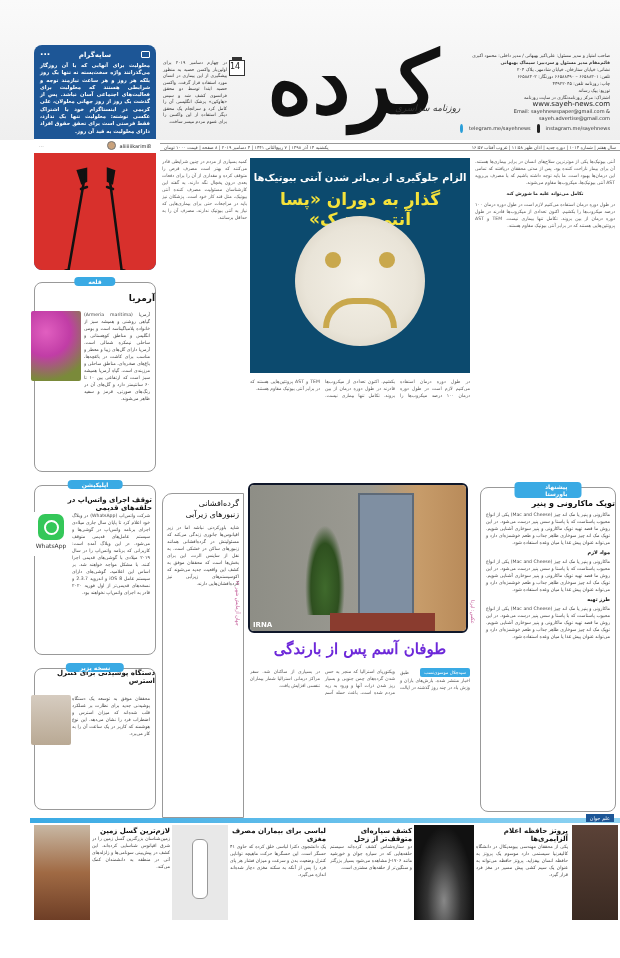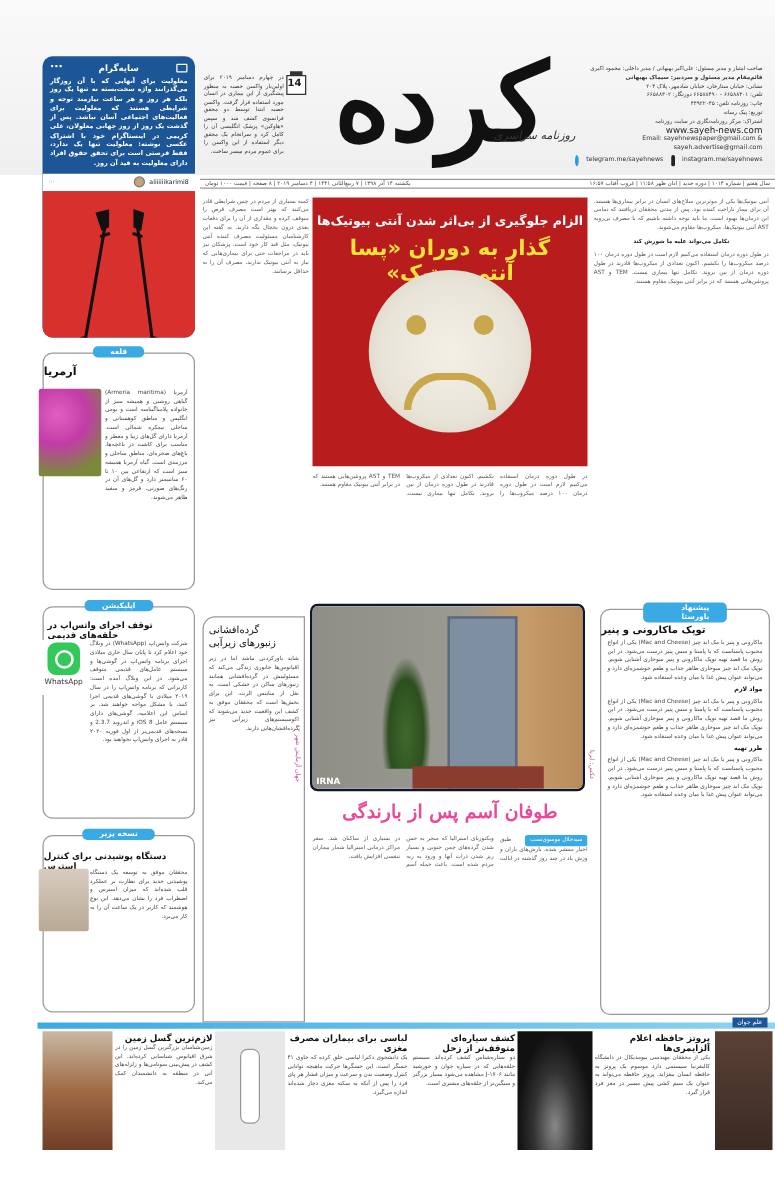--- a/index.html
+++ b/index.html
@@ -9,50 +9,50 @@
 .masthead-logo{left:258px;top:40px;width:190px;height:120px}
 .logo-text{font-family:"DejaVu Serif",serif;font-size:86px;font-weight:bold;color:#111;line-height:1}
 .subtitle{left:395px;top:103px;font-size:9px;font-style:italic;color:#333;font-family:"DejaVu Serif",serif}
 .info{right:10px;top:52px;width:150px;font-size:4.5px;line-height:7px;color:#333;text-align:right}
 .info .web{font-size:7px;direction:ltr;text-align:right;color:#222}
 .info .email{font-size:5px;direction:ltr;text-align:right}
 .social{direction:ltr;display:flex;gap:6px;justify-content:flex-end;font-size:5px;align-items:center;margin-top:2px}
 .tg{width:9px;height:9px;border-radius:50%;background:#2a9ed8;display:inline-block}
 .ig{width:9px;height:9px;background:#222;display:inline-block;border-radius:2px}
 .cal{left:163px;top:60px;width:90px;font-size:4.5px;line-height:6.5px;color:#333;text-align:justify}
-.calicon{left:229px;top:60px;width:16px;height:16px;border:1.5px solid #333;font-size:8px;font-weight:bold;line-height:12px;background:#fff;direction:ltr}
+.calicon{left:229px;top:60px;width:16px;height:16px;border:1.5px solid #333;font-size:8px;font-weight:normal;line-height:12px;background:#fff;direction:ltr}
 .calicon:before{content:"";position:absolute;top:-4px;left:2px;right:2px;height:3px;background:#333}
 .dateline{left:160px;top:143px;width:460px;height:8px;border-top:1px solid #999;border-bottom:1px solid #999;font-size:4.5px;line-height:7px;color:#444;display:flex;justify-content:space-between;padding:0 4px}
 .ig-card{left:34px;top:45px;width:122px;height:225px;background:#1d5696;border-radius:8px;overflow:hidden}
 .ig-head{color:#fff;font-weight:bold;font-size:7px;text-align:center;padding-top:6px;position:relative}
 .ig-head .dots{position:absolute;left:6px;top:4px;font-size:9px}
 .ig-head .inbox{position:absolute;right:6px;top:6px;width:9px;height:7px;border:1.5px solid #fff;border-radius:1px}
 .ig-body{color:#fff;font-size:5.2px;line-height:7.3px;padding:3px 6px;text-align:justify;font-weight:bold}
 .ig-user{background:#fff;height:14px;margin-top:1px;display:flex;align-items:center;padding:0 5px;font-size:5px;gap:4px;justify-content:space-between}
 .ig-user .av{width:9px;height:9px;border-radius:50%;background:#c9a27b;border:1px solid #777}
 .ig-img{background:#d8302c;height:150px;position:relative}
 .boxhdr{position:absolute;left:50%;transform:translateX(-50%);top:-6px;background:#3aaae4;color:#fff;font-size:6px;font-weight:bold;padding:1px 14px;border-radius:4px}
 .box{border:1px solid #999;border-radius:8px;background:#fff}
-.ttl{font-weight:bold;text-align:left;color:#111}
+.ttl{font-weight:bold;text-align:right;color:#111}
 .txt{font-size:4.6px;line-height:7px;color:#444;text-align:justify}
 .col{font-size:4.6px;line-height:7px;color:#555;text-align:justify;overflow:hidden}
-.lead{left:250px;top:158px;width:220px;height:215px;background:#b91c1c}
+.lead{left:250px;top:158px;width:220px;height:215px;background:#0c4a6e}
 .lead .kick{color:#fff;font-size:10px;font-weight:bold;text-align:center;margin-top:14px}
 .lead .head{color:#f5e23a;font-size:17px;font-weight:bold;text-align:center;margin-top:6px}
 .smile{position:absolute;left:45px;top:58px;width:130px;height:130px;border-radius:50%;background:radial-gradient(circle,#f4f0e6 0%,#e9e4d8 60%,#cfc8b8 100%)}
 .eye{position:absolute;width:16px;height:16px;border-radius:50%;background:#c9a84d}
 .mouth{position:absolute;left:28px;top:82px;width:74px;height:30px;border:6px solid #c9a84d;border-bottom:none;border-radius:40px 40px 0 0}
 .photo{left:248px;top:483px;width:220px;height:150px;border:2px solid #0f172a;border-radius:6px;overflow:hidden}
 .wall{position:absolute;inset:0;background:linear-gradient(90deg,#8e8e86 0%,#9b9a92 55%,#c79c6a 78%,#b98b5a 100%)}
 .door{position:absolute;left:108px;top:8px;width:56px;height:140px;background:#7f8fa2;border:2px solid #5e6a78}
 .plant{position:absolute;left:55px;top:40px;width:40px;height:90px;background:radial-gradient(ellipse at 50% 70%,#3f6a2c 0%,#2e4f1f 50%,transparent 70%)}
 .rug{position:absolute;left:80px;bottom:0;width:105px;height:18px;background:#8a3c2f}
 .irna{position:absolute;left:3px;bottom:2px;color:#fff;font-size:7px;font-weight:bold;direction:ltr}
 .vlabel{writing-mode:vertical-rl;font-size:5px;color:#c35a98}
-.head2{left:250px;top:640px;width:220px;text-align:center;font-family:"DejaVu Serif",serif;font-size:15px;font-weight:bold;color:#ec4899}
+.head2{left:250px;top:640px;width:220px;text-align:center;font-family:"DejaVu Serif",serif;font-size:15px;font-weight:bold;color:#6d28d9}
 .strip{left:30px;top:818px;width:590px;height:5px;background:linear-gradient(90deg,#3aaae4,#8fd3f2)}
 .bthumb{position:absolute;top:825px;height:95px}
 .stitle{font-size:7px;font-weight:bold;color:#111}
 .badge{display:inline-block;background:#3aaae4;color:#fff;font-size:4.5px;padding:1px 4px;border-radius:2px}
 </style>
 </head>
 <body>
 
 <div class="abs bgtop"></div>
 
@@ -185,21 +185,21 @@
   <div class="ttl" style="font-size:8px;margin-top:11px">توپک ماکارونی و پنیر</div>
   <div class="txt" style="padding:3px 5px">ماکارونی و پنیر یا مک اند چیز (Mac and Cheese) یکی از انواع محبوب پاستاست که با پاستا و سس پنیر درست می‌شود. در این روش ما قصد تهیه توپک ماکارونی و پنیر سوخاری آشنایی شویم. توپک مک اند چیز سوخاری ظاهر جذاب و طعم خوشمزه‌ای دارد و می‌تواند عنوان پیش غذا یا میان وعده استفاده شود.</div>
   <div class="ttl" style="font-size:5px;text-align:right;padding-right:5px">مواد لازم</div>
   <div class="txt" style="padding:3px 5px">ماکارونی و پنیر یا مک اند چیز (Mac and Cheese) یکی از انواع محبوب پاستاست که با پاستا و سس پنیر درست می‌شود. در این روش ما قصد تهیه توپک ماکارونی و پنیر سوخاری آشنایی شویم. توپک مک اند چیز سوخاری ظاهر جذاب و طعم خوشمزه‌ای دارد و می‌تواند عنوان پیش غذا یا میان وعده استفاده شود.</div>
   <div class="ttl" style="font-size:5px;text-align:right;padding-right:5px">طرز تهیه</div>
   <div class="txt" style="padding:3px 5px">ماکارونی و پنیر یا مک اند چیز (Mac and Cheese) یکی از انواع محبوب پاستاست که با پاستا و سس پنیر درست می‌شود. در این روش ما قصد تهیه توپک ماکارونی و پنیر سوخاری آشنایی شویم. توپک مک اند چیز سوخاری ظاهر جذاب و طعم خوشمزه‌ای دارد و می‌تواند عنوان پیش غذا یا میان وعده استفاده شود.</div>
 </div>
 
 <div class="abs box" style="left:34px;top:668px;width:122px;height:142px">
   <div class="boxhdr">نسخه پزیر</div>
-  <div class="ttl" style="font-size:7px;margin-top:12px">دستگاه پوشیدنی برای کنترل استرس</div>
+  <div class="ttl" style="font-size:7px;">دستگاه پوشیدنی برای کنترل استرس</div>
   <div style="position:absolute;left:-4px;top:26px;width:40px;height:50px;background:linear-gradient(#d6ccc0,#b9a994);border-radius:2px"></div>
   <div class="txt" style="position:absolute;right:5px;top:26px;width:78px;height:110px;overflow:hidden">محققان موفق به توسعه یک دستگاه پوشیدنی جدید برای نظارت بر عملکرد قلب شده‌اند که میزان استرس و اضطراب فرد را نشان می‌دهد. این نوع هوشمند که کاربر در یک ساعت آن را به کار می‌برد.</div>
 </div>
 
 <div class="abs strip"></div>
 <div class="abs" style="right:6px;top:814px;background:#1d5696;color:#fff;font-size:5px;padding:1px 4px">
   <span>علم جوان</span>
 </div>
 
 <div class="abs" style="left:476px;top:827px;width:92px">

